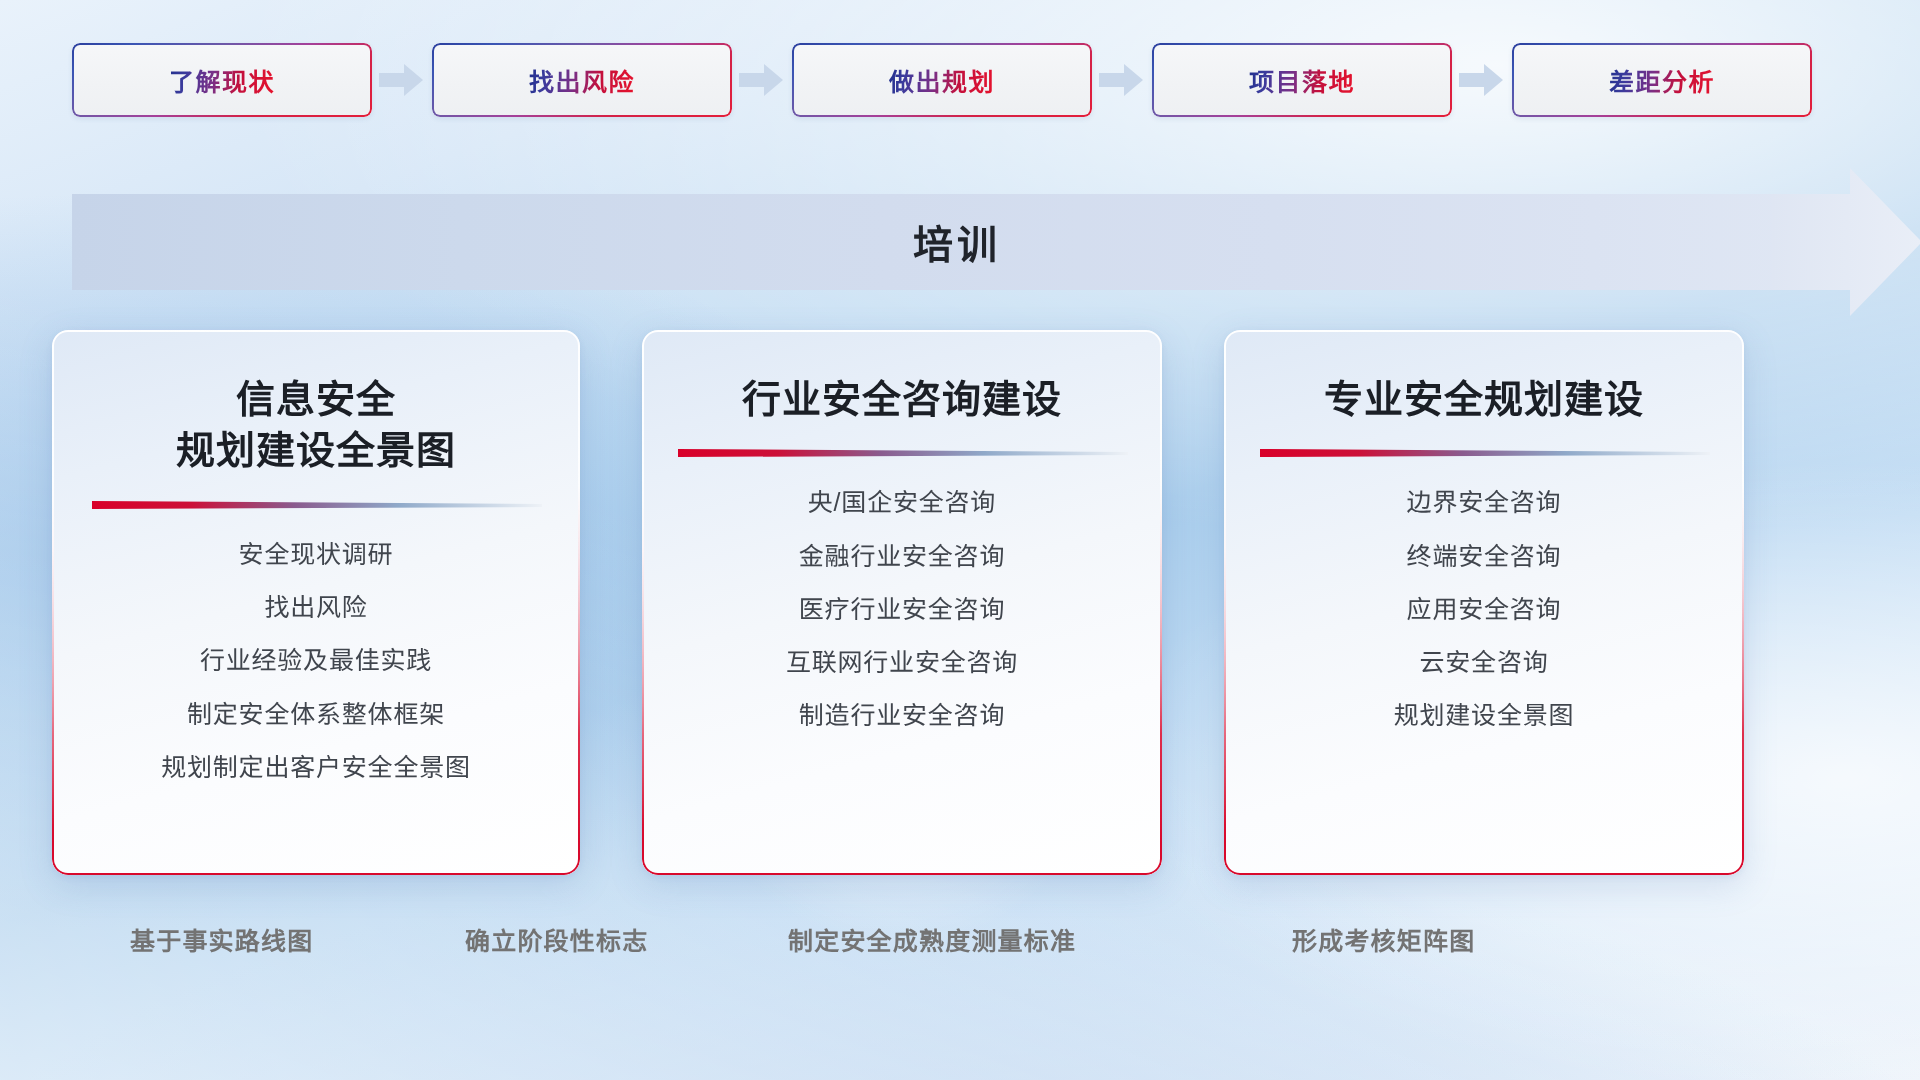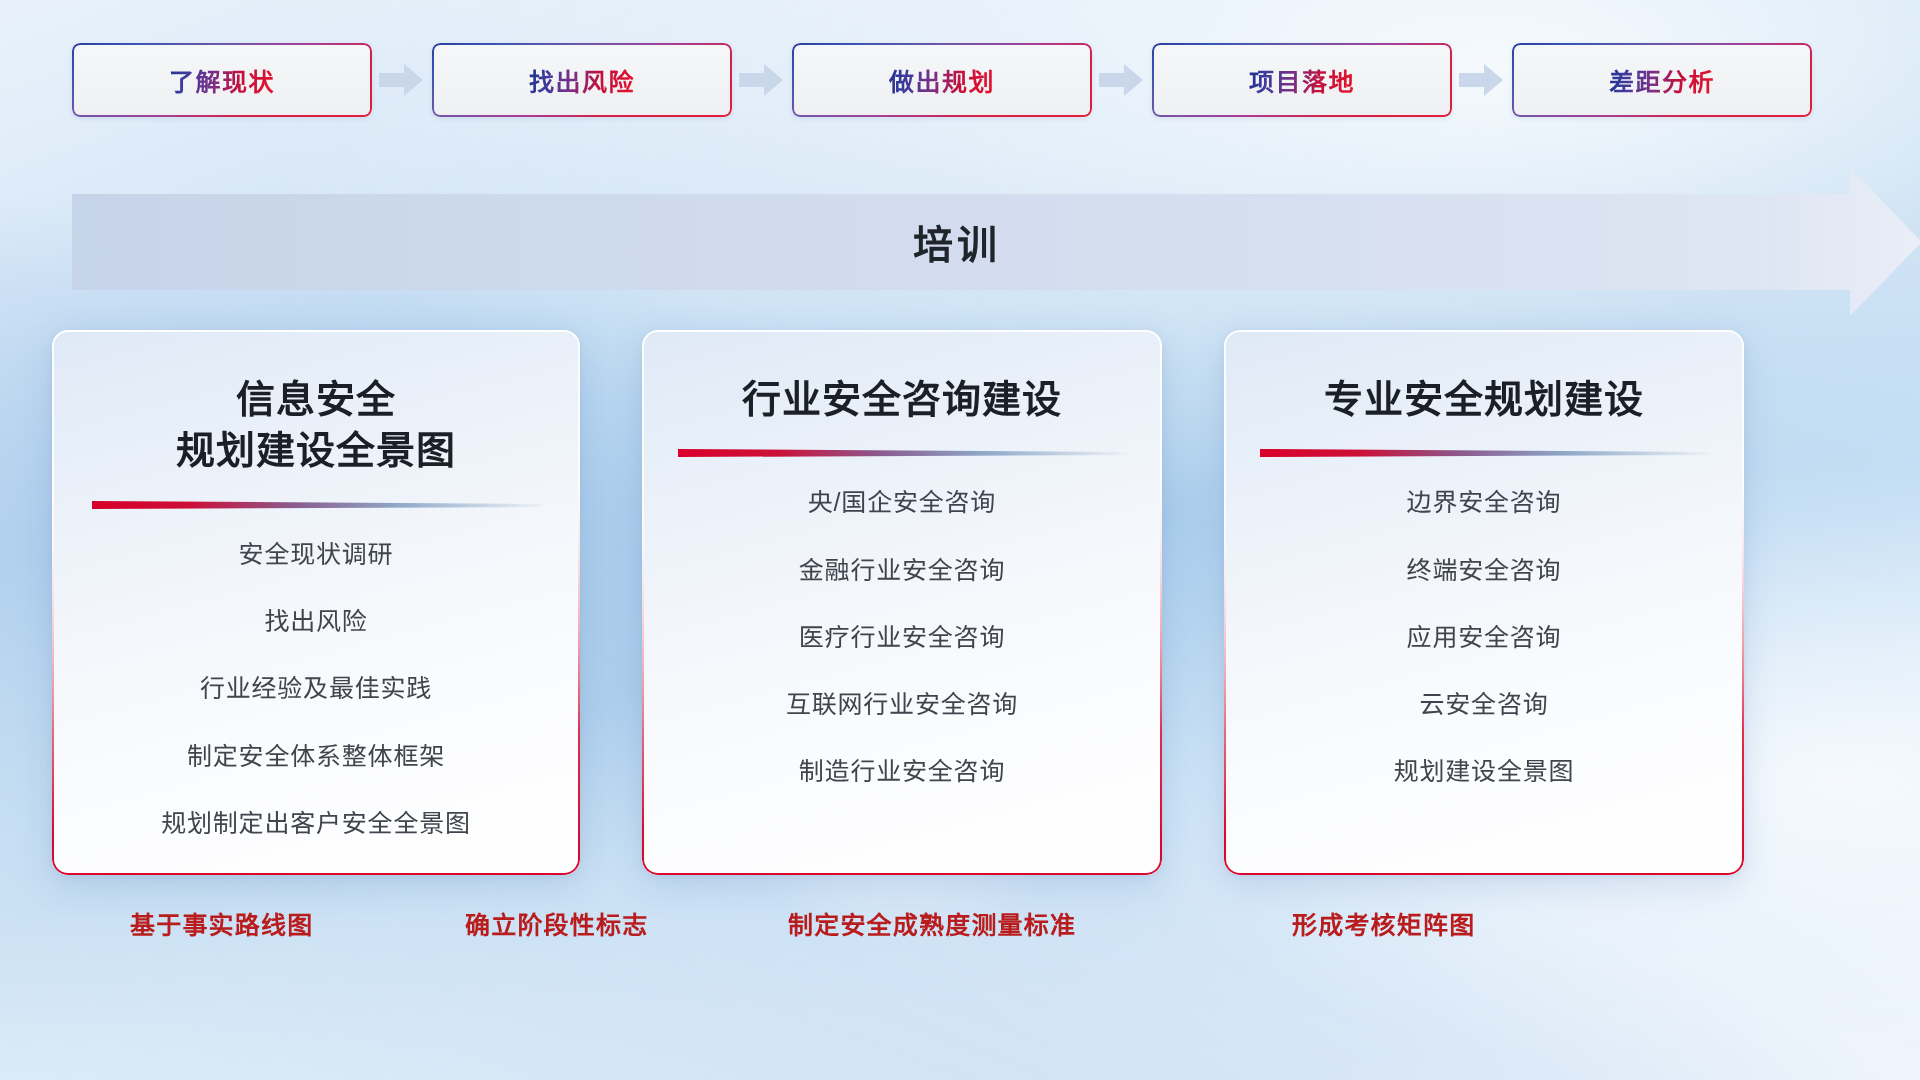--- a/index.html
+++ b/index.html
@@ -89,26 +89,26 @@
     -webkit-mask-composite:xor;mask-composite:exclude;pointer-events:none;z-index:2;
   }
   .card-inner{position:relative;z-index:4;padding:44px 30px 0;box-sizing:border-box;height:100%;
     display:flex;flex-direction:column;align-items:center;}
   .card-title{
     font-size:39px;font-weight:700;color:#1b1f26;text-align:center;
     line-height:1.32;letter-spacing:1px;white-space:pre-line;
   }
   .card .divider{position:relative;width:452px;height:20px;margin-top:18px;}
   .card .divider svg{display:block;}
-  .card-list{margin-top:24px;display:flex;flex-direction:column;align-items:center;gap:36px;width:100%;}
+  .card-list{margin-top:24px;display:flex;flex-direction:column;align-items:center;gap:22px;width:100%;}
   .card-list .li{font-size:25px;color:#40454d;letter-spacing:.8px;line-height:1.25;white-space:nowrap;}
 
   
   #footnotes{position:absolute;left:0;top:905px;width:1920px;height:70px;z-index:7;}
-  .foot{position:absolute;top:0;font-size:25px;font-weight:700;color:#b91c1c;letter-spacing:1.2px;white-space:nowrap;}
+  .foot{position:absolute;top:16px;font-size:25px;font-weight:700;color:#737373;letter-spacing:1.2px;white-space:nowrap;}
 </style>
 </head>
 <body>
 
 <div id="bg">
   <div class="bg-l1"></div>
   <div class="bg-l2"></div>
   <div class="bg-l3"></div>
   <div class="bg-l4"></div>
   <div class="bg-l5"></div>

